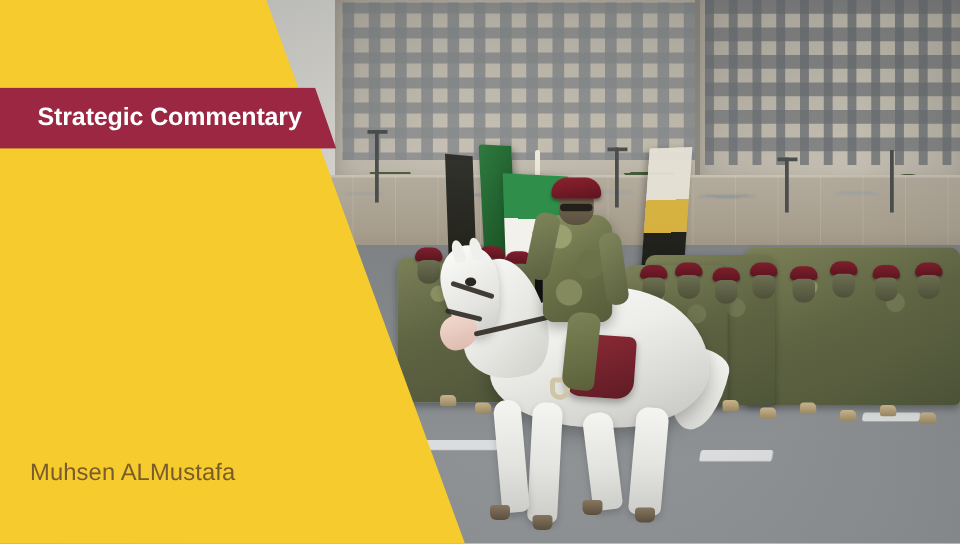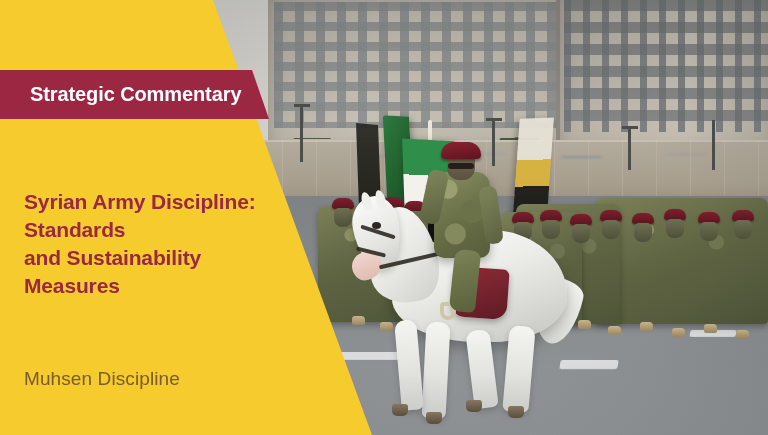--- a/index.html
+++ b/index.html
@@ -463,21 +463,17 @@
 
     <div class="photo-grade"></div>
   </div>
 
   <div class="yellow"></div>
 
   <div class="banner">
     <span class="banner-label">Strategic Commentary</span>
   </div>
 
-  <div class="title">Syrian Army Discipline:
-Standards
-and Sustainability
-Measures</div>
-
-  <div class="author">Muhsen Discipline</div>
+
+  <div class="author">Muhsen ALMustafa</div>
 
 
 </div>
 
 </body></html>

